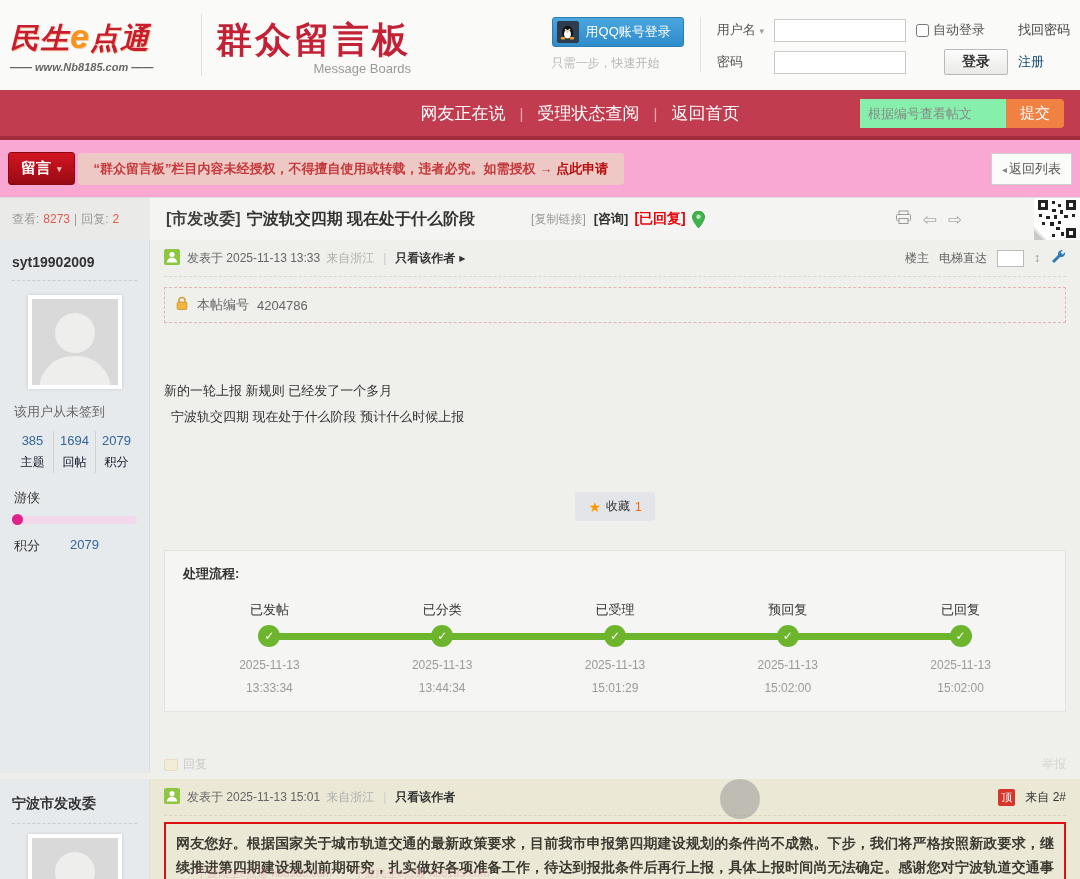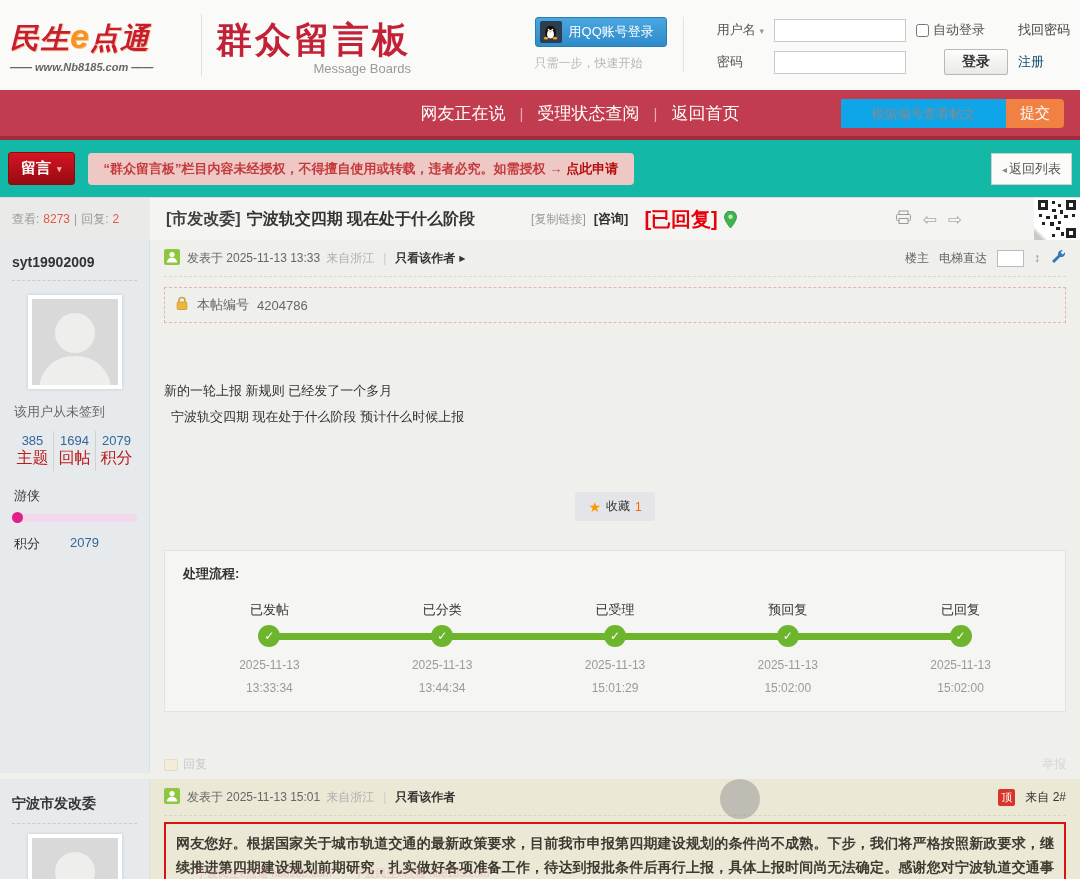--- a/index.html
+++ b/index.html
@@ -10,82 +10,82 @@
   .topbar { height:90px; background:#fafaf8; display:flex; align-items:center; padding:0 6px 0 10px; }
   .logo-block { width:185px; }
   .logo-main { font-size:29px; font-weight:bold; font-style:italic; color:#c81d2e; letter-spacing:1px; white-space:nowrap; text-shadow:1px 1px 0 #f3c7a0; }
   .logo-e { color:#f7941d; font-size:34px; }
   .logo-url { font-size:11px; font-weight:bold; font-style:italic; color:#666; margin-top:2px; white-space:nowrap; }
   .v-div { width:1px; height:62px; background:#e0e0de; margin:0 14px 0 6px; }
   .board-block { padding-top:2px; }
   .board-title { font-size:36px; font-weight:bold; color:#c32136; letter-spacing:3px; white-space:nowrap; }
   .board-sub { font-size:13px; color:#9a9a9a; text-align:right; margin-top:-4px; }
   .top-spacer { flex:1; }
-  .login-area { display:flex; align-items:flex-start; gap:33px; padding-top:2px; margin-right:4px;justify-content:space-between; }
+  .login-area { display:flex; align-items:flex-start; gap:16px; padding-top:2px; margin-right:4px;justify-content:space-between; }
   .qq-col { border-right:1px solid #e4e4e2; padding-right:16px; }
   .qq-btn { display:flex; align-items:center; gap:7px; background:linear-gradient(#4aa6df,#2f8ccb); border:1px solid #2b7cb0; border-radius:3px; color:#fff; font-size:13px; padding:3px 12px 3px 4px; cursor:pointer; white-space:nowrap; }
   .qq-icon-box { width:22px; height:22px; background:#2e3d4d; border-radius:2px; display:flex; align-items:center; justify-content:center; }
   .qq-hint { font-size:12px; color:#b5b5b3; margin-top:8px; white-space:nowrap; }
   .login-grid { display:grid; grid-template-columns:auto 132px 92px auto; grid-auto-rows:26px; column-gap:10px; row-gap:6px; align-items:center; font-size:13px; color:#555; }
   .login-grid input[type=text], .login-grid input[type=password] { width:132px; height:23px; border:1px solid #c9c9c7; background:#fff; padding:0 4px; font-size:13px; }
   .lbl { white-space:nowrap; }
   .caret { font-size:9px; color:#999; }
   .chk-wrap { display:flex; align-items:center; gap:4px; white-space:nowrap; }
   .chk-wrap input { width:13px; height:13px; }
   .login-btn { height:26px; width:64px; background:linear-gradient(#fdfdfd,#e9e9e7); border:1px solid #b9b9b7; border-radius:2px; font-size:14px; font-weight:bold; color:#333; cursor:pointer; justify-self:end; }
   .lnk-dark { color:#444; text-decoration:none; white-space:nowrap; cursor:pointer; }
   .lnk-blue { color:#0c4a6e; text-decoration:none; white-space:nowrap; cursor:pointer; }
 
   
   .rednav { height:50px; background:#c23c4f; border-bottom:4px solid #a02c3e; position:relative; display:flex; align-items:center; justify-content:center; }
   .navlinks { display:flex; align-items:center; gap:14px; color:#fff; font-size:17px; margin-left:80px; }
   .navlink { cursor:pointer; white-space:nowrap; }
   .navsep { color:#e9aab3; font-size:15px; }
   .navsearch { position:absolute; right:16px; top:9px; display:flex; }
-  .navsearch input { width:165px; height:29px; border:none; background:#0ea5e9; padding:0 8px; font-size:13px; color:#333;text-align:center; }
+  .navsearch input { width:146px; height:29px; border:none; background:#86efac; padding:0 8px; font-size:13px; color:#333; }
   .navsearch input::placeholder { color:#8a8a8a; }
   .nav-submit { width:58px; height:29px; background:#f08142; border:none; border-radius:0 4px 4px 0; color:#fff; font-size:15px; cursor:pointer; }
 
   
-  .noticebar { height:57px; display:flex; align-items:center; padding:0 8px; gap:13px; background:#14b8a6; }
+  .noticebar { height:57px; display:flex; align-items:center; padding:0 8px; gap:3px; background:#f9a8d4; }
   .msg-btn { background:linear-gradient(#d41523,#970a12); border:1px solid #8c0910; border-radius:3px; color:#fff; font-size:15px; font-weight:bold; padding:6px 12px; display:flex; align-items:center; gap:6px; cursor:pointer; white-space:nowrap; }
   .notice-box { background:#eec8c4; border-radius:4px; padding:7px 16px; font-size:13px; font-weight:bold; color:#c4393c; white-space:nowrap; }
   .apply-link { color:#b50d0d; cursor:pointer; text-decoration:none; font-weight:bold; margin-left:4px; }
   .back-btn { margin-left:auto; background:#fbfbf9; border:1px solid #cfcfcd; padding:6px 10px; font-size:13px; color:#555; cursor:pointer; white-space:nowrap; }
   .back-btn .arr { font-size:10px; color:#888; margin-right:2px; }
 
   
   .title-row { height:43px; display:flex; border-top:1px solid #dddddb; }
   .title-left { width:150px; background:#eaeae8; display:flex; align-items:center; padding-left:12px; font-size:12px; color:#9a9a9a; gap:4px; white-space:nowrap; }
   .red-num { color:#e0584a; }
   .title-main { flex:1; background:#f4f4f2; display:flex; align-items:center; padding-left:16px; position:relative; }
   .t-dept { font-size:16px; font-weight:bold; color:#404040; }
   .t-title { font-size:16px; font-weight:bold; color:#333; margin-left:6px; white-space:nowrap; }
   .t-copy { font-size:12px; color:#999; margin-left:8px; cursor:pointer;padding-left:48px; }
   .t-cat { font-size:13px; font-weight:bold; color:#333; margin-left:8px; }
-  .t-status { font-size:20px; font-weight:bold; color:#e8000a; margin-left:16px; }
+  .t-status { font-size:14px; font-weight:bold; color:#e8000a; margin-left:6px; }
   .t-pin { margin-left:6px; display:flex; align-items:center; }
   .title-icons { position:absolute; right:118px; top:0; height:100%; display:flex; align-items:center; gap:11px; color:#aaa; }
   .title-icons .glyph { font-size:17px; cursor:pointer; line-height:1; }
   .qr-wrap { position:absolute; right:0; top:0; width:46px; height:43px; cursor:pointer; }
 
   
   .post { display:flex; }
   .post1 { min-height:528px; }
   .sidebar { width:150px; background:#e7eaec; border-right:1px solid #dcdfe1; padding:10px 12px; }
   .side-author { font-size:14px; font-weight:bold; color:#333; padding:4px 0 10px; border-bottom:1px dashed #c9ccce; cursor:pointer; }
   .avatar { width:94px; height:94px; background:#d9d9d9; border:4px solid #fff; box-shadow:0 0 3px rgba(0,0,0,.15); margin:14px auto 0; overflow:hidden; cursor:pointer; }
   .av-head { width:40px; height:40px; border-radius:50%; background:#eeeeec; margin:14px auto 3px; }
   .av-body { width:72px; height:34px; border-radius:36px 36px 0 0; background:#eeeeec; margin:0 auto; }
   .signin { font-size:13px; color:#666; margin:14px 0 10px 2px; white-space:nowrap; }
   .stats { display:flex; text-align:center; }
   .stat { flex:1; border-right:1px solid #cfd2d4; padding:2px 0; }
   .stat:last-child { border-right:none; }
   .stat-v { font-size:13px; color:#336699; cursor:pointer; }
-  .stat-l { font-size:16px; color:#b91c1c; margin-top:0; }
+  .stat-l { font-size:12px; color:#0f172a; margin-top:6px; }
   .rank { font-size:13px; color:#333; margin:16px 0 0 2px; }
   .prog { height:8px; background:#f3d7ea; border-radius:4px; margin-top:9px; position:relative; }
   .prog-dot { width:11px; height:11px; border-radius:50%; background:#e0218a; position:absolute; left:0; top:-2px; }
   .score-row { display:flex; margin-top:13px; font-size:13px; padding-left:2px; }
   .score-lbl { color:#333; }
   .score-val { color:#336699; margin-left:30px; cursor:pointer; }
 
   .postmain { flex:1; background:#efefec; padding:0 14px; position:relative; }
   .meta-row { display:flex; align-items:center; height:37px; border-bottom:1px dashed #d7d7d4; font-size:12px; }
   .meta-posted { color:#666; margin-left:7px; white-space:nowrap; }

